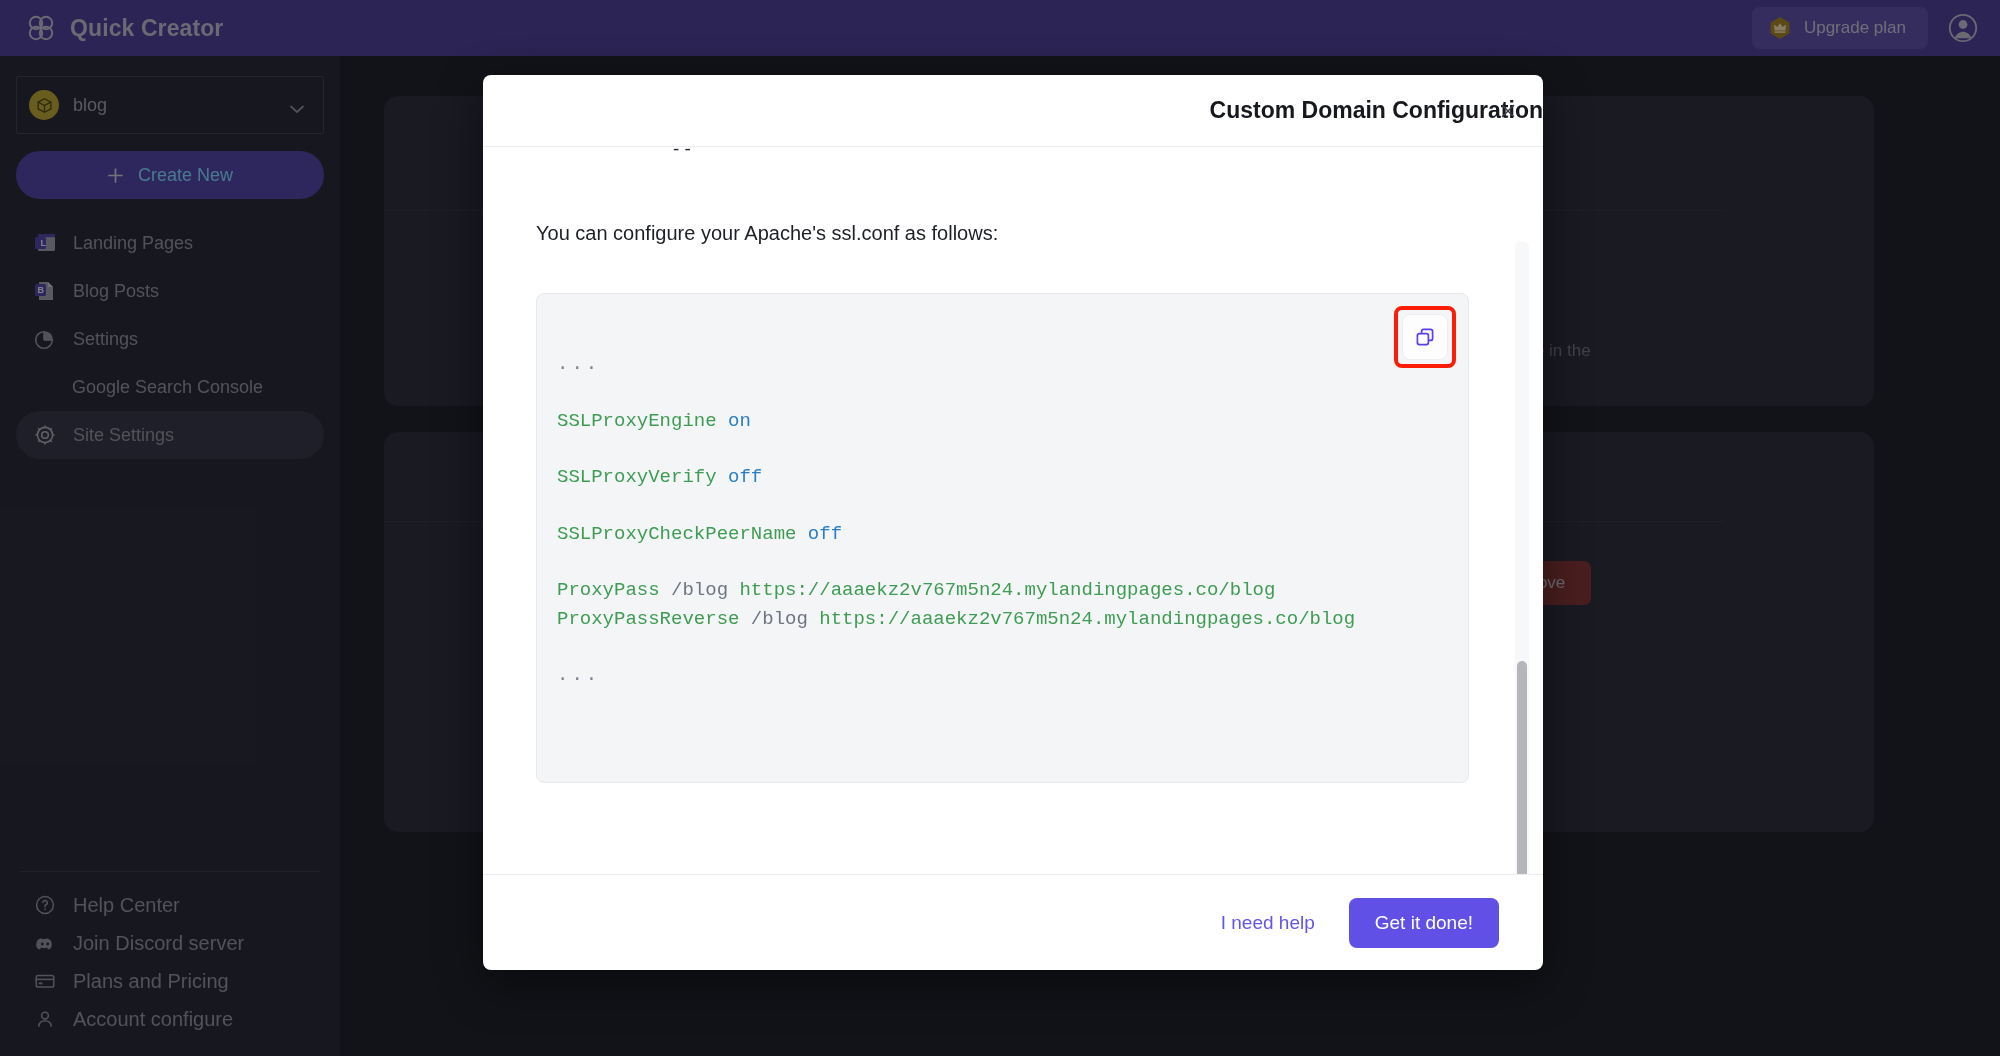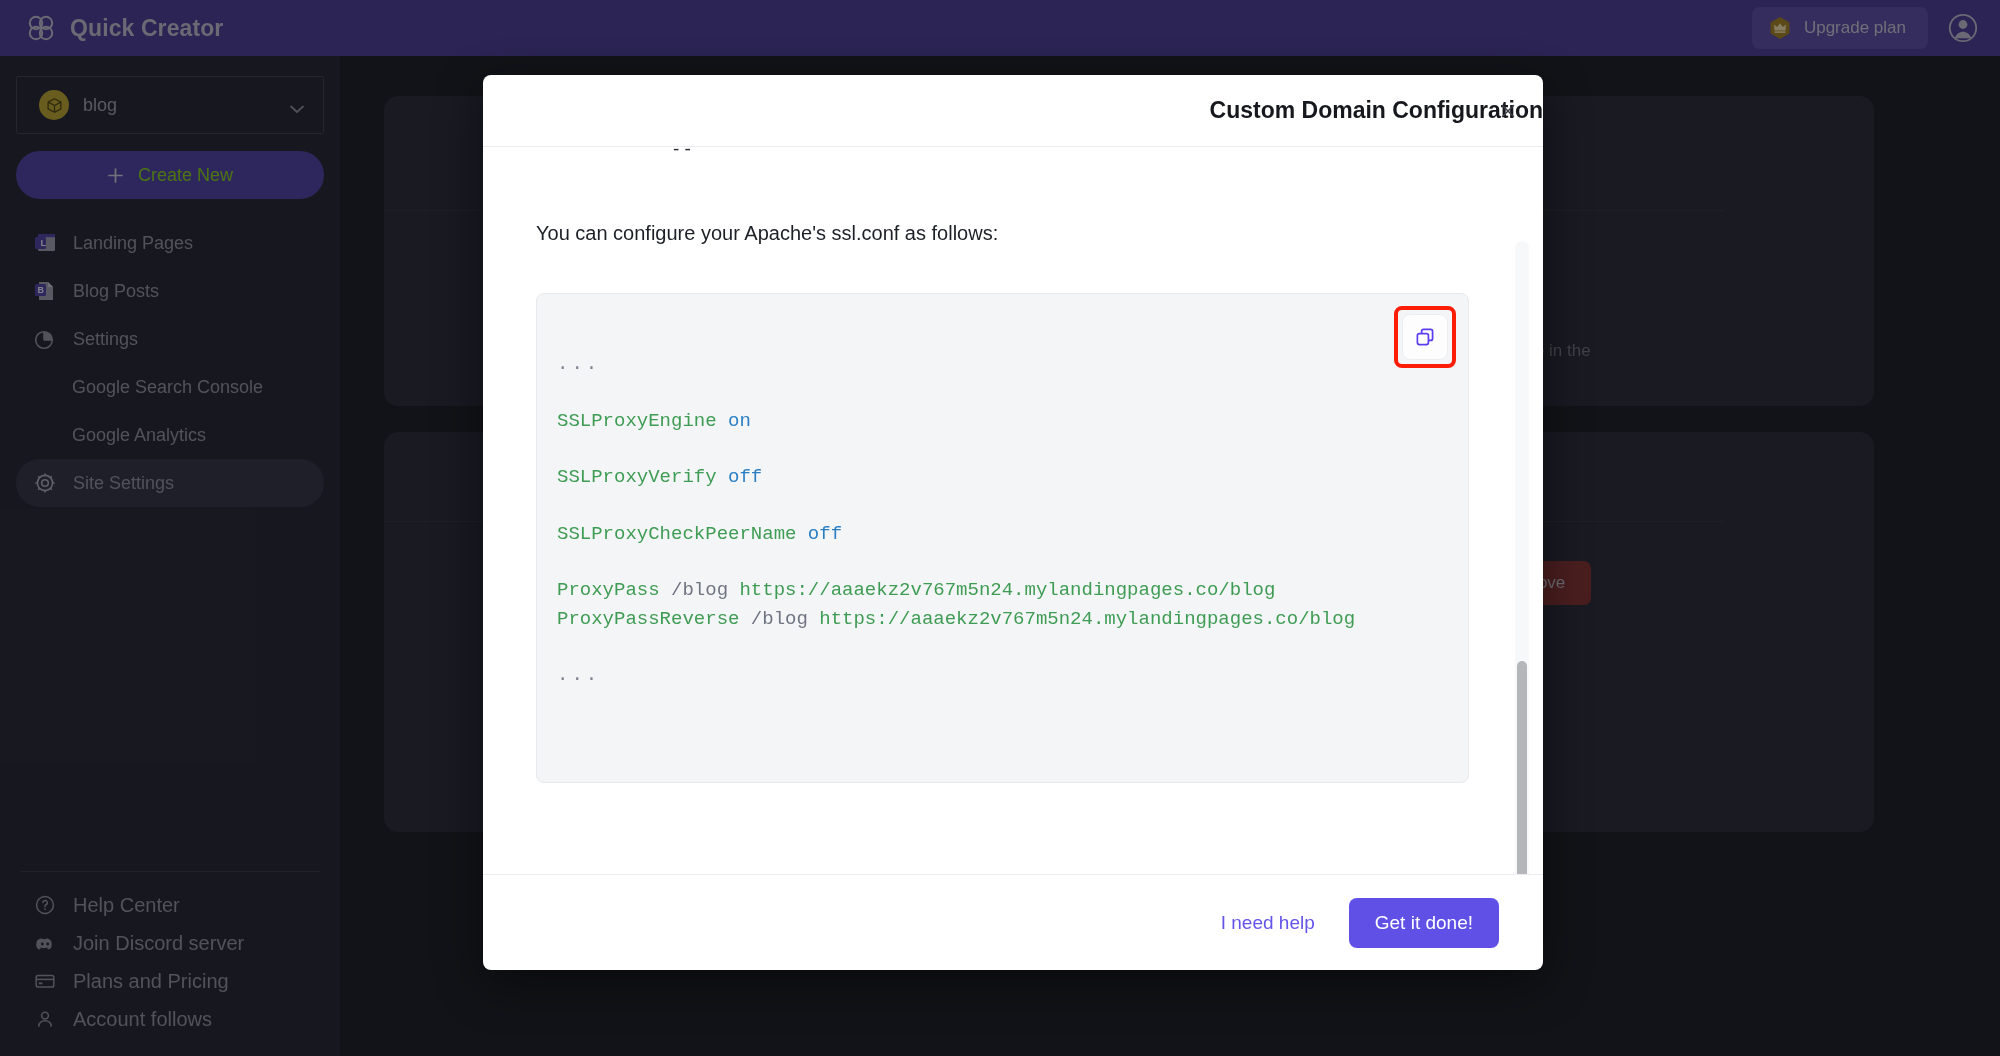--- a/index.html
+++ b/index.html
@@ -34,36 +34,36 @@
   .avatar-icon { width: 30px; height: 30px; flex: none; }
 
   
   .sidebar {
     position: absolute; left: 0; top: 56px; width: 340px; height: 1000px;
     background: #22242e; display: flex; flex-direction: column;
     padding: 0 16px; z-index: 4;
   }
   .site-select {
     margin-top: 20px; height: 58px; border: 1px solid #3b3d48; border-radius: 2px;
-    display: flex; align-items: center; padding: 0 18px 0 22px; cursor: pointer;
+    display: flex; align-items: center; padding: 0 18px 0 12px; cursor: pointer;
   }
   .site-avatar {
     width: 30px; height: 30px; border-radius: 50%;
     background: #b5a02c; display: flex; align-items: center; justify-content: center;
     flex: none; margin-right: 14px;
   }
   .site-name { color: #9b9aa6; font-size: 18px; }
   .chev { margin-left: auto; width: 16px; height: 10px; }
   .create-btn {
     margin-top: 17px; height: 48px; border-radius: 24px; background: #4a3fa0;
     display: flex; align-items: center; justify-content: center; gap: 14px;
     cursor: pointer;
   }
   .create-btn .plus { width: 17px; height: 17px; }
-  .create-label { color: #84cc16; font-size: 18px; }
+  .create-label { color: #7dd3fc; font-size: 18px; }
 
   .nav { margin-top: 20px; display: flex; flex-direction: column; }
   .nav-item {
     height: 48px; display: flex; align-items: center; gap: 15px;
     padding: 0 16px; border-radius: 24px; cursor: pointer; color: #8d8c99;
     font-size: 18px;
   }
   .nav-item.sub { padding-left: 56px; }
   .nav-item.active { background: #2e3040; }
   .nav-ico { width: 26px; height: 26px; flex: none; display: block; }
@@ -270,23 +270,20 @@
               <path d="M12 14 L20.3 14"></path>
           </svg>
         </span>
         <span>Settings</span>
       </div>
 
       <div class="nav-item sub">
         <span>Google Search Console</span>
       </div>
 
-      <div class="nav-item sub">
-        <span>Google Analytics</span>
-      </div>
 
       <div class="nav-item active">
         <span class="nav-ico">
           <svg viewBox="0 0 26 26" width="26" height="26" fill="none" stroke="#a6a5b1" stroke-width="1.6">
             <circle cx="13" cy="13" r="3.3"></circle>
             <path d="M13 3.4v2.6M13 20v2.6M3.4 13H6M20 13h2.6M6.2 6.2l1.9 1.9M17.9 17.9l1.9 1.9M19.8 6.2l-1.9 1.9M8.1 17.9l-1.9 1.9"></path>
             <circle cx="13" cy="13" r="7.6"></circle>
           </svg>
         </span>
         <span>Site Settings</span>
@@ -330,21 +327,21 @@
         <span>Plans and Pricing</span>
       </div>
 
       <div class="nav-item">
         <span class="nav-ico">
           <svg viewBox="0 0 26 26" width="26" height="26" fill="none" stroke="#8d8c99" stroke-width="1.5">
             <circle cx="13" cy="9.6" r="3.4"></circle>
             <path d="M6.9 20.2c0-3.4 2.7-5.5 6.1-5.5s6.1 2.1 6.1 5.5" stroke-linecap="round"></path>
           </svg>
         </span>
-        <span>Account follows</span>
+        <span>Account configure</span>
       </div>
     </div>
   </div>
 
   <div class="content-area">
     <div class="card card-a">
       <div class="card-hr" style="top:114px"></div>
       <div class="card-text" style="left:1080px; top:245px">homepage in the</div>
     </div>
     <div class="card card-b">

